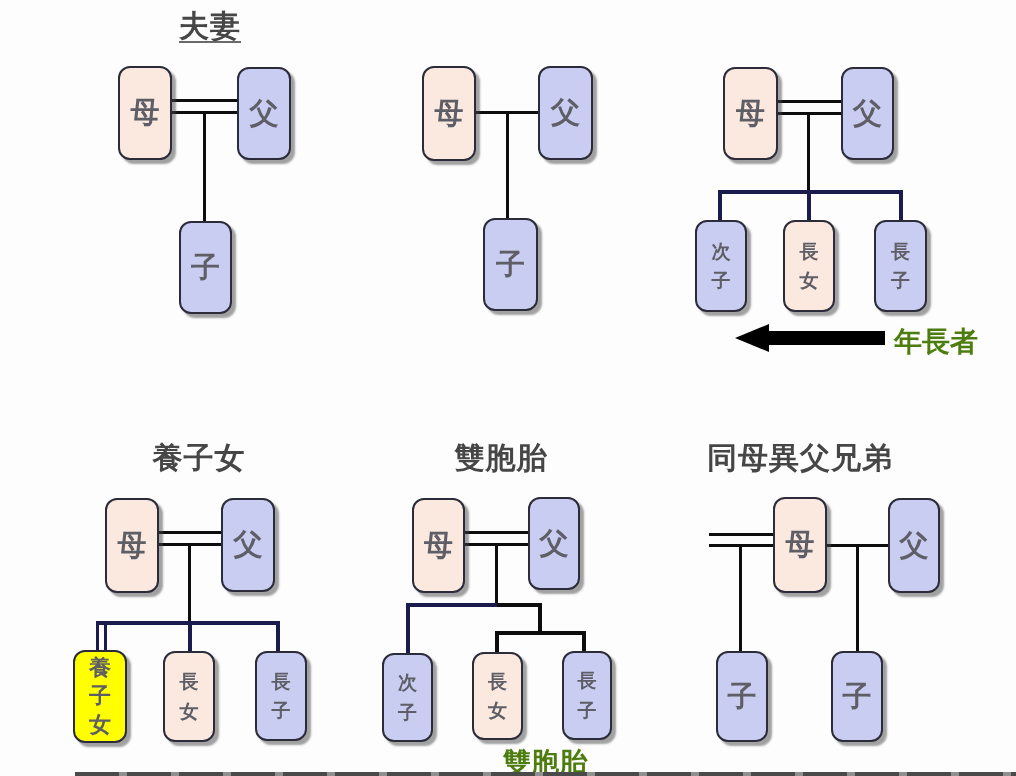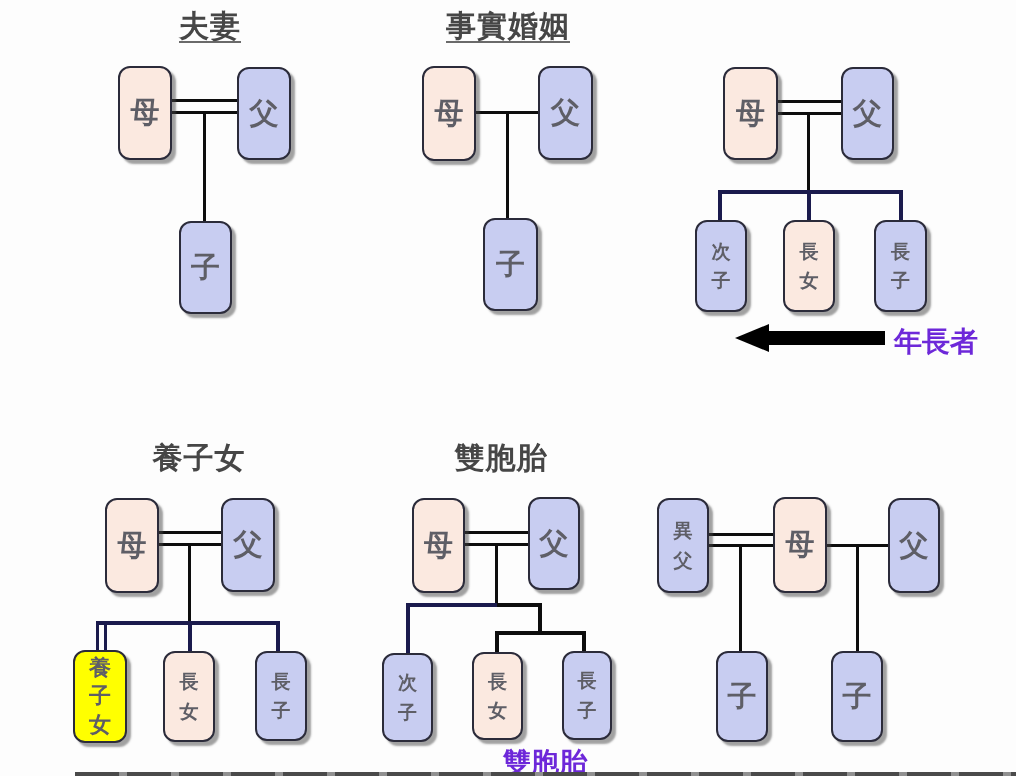--- a/index.html
+++ b/index.html
@@ -34,41 +34,40 @@
   .vline { width:3px; }
   .hline.thick { height:4px; }
   .vline.thick { width:4px; }
   .arrow-body { position:absolute; background:#000; }
   .arrow-head {
     position:absolute; width:0; height:0;
     border-top:14px solid transparent; border-bottom:14px solid transparent;
     border-right:34px solid #000;
   }
   .annot {
-    position:absolute; font-size:28px; font-weight:bold; color:#6d28d9; text-align:center;
+    position:absolute; font-size:28px; font-weight:bold; color:#4d7c0f; text-align:center;
   }
   .bottom-strip {
     position:absolute; left:75px; top:772px; width:941px; height:4px;
     background:repeating-linear-gradient(90deg,#4a4a4a 0 44px,#909090 44px 52px);
   }
 </style>
 </head>
 <body>
 
 <div class="canvas">
 
   <div class="title u" style="left:130px; top:6px; width:160px;">夫妻</div>
   <div class="hline black" style="left:172px; top:99px;  width:65px;"></div>
   <div class="hline black" style="left:172px; top:111px; width:65px;"></div>
   <div class="vline black" style="left:203px; top:111px; height:110px;"></div>
   <div class="box pink c1" style="left:118px; top:66px;  width:54px; height:94px;">母</div>
   <div class="box blue c1" style="left:237px; top:67px;  width:54px; height:93px;">父</div>
   <div class="box blue c1" style="left:179px; top:221px; width:53px; height:93px;">子</div>
 
-  <div class="title u" style="left:398px; top:6px; width:220px;">事實婚姻</div>
   <div class="hline black" style="left:476px; top:111px; width:62px;"></div>
   <div class="vline black" style="left:506px; top:111px; height:107px;"></div>
   <div class="box pink c1" style="left:422px; top:66px;  width:54px; height:95px;">母</div>
   <div class="box blue c1" style="left:538px; top:66px;  width:55px; height:94px;">父</div>
   <div class="box blue c1" style="left:483px; top:218px; width:55px; height:93px;">子</div>
 
   <div class="hline black" style="left:778px; top:100px; width:63px;"></div>
   <div class="hline black" style="left:778px; top:112px; width:63px;"></div>
   <div class="vline black" style="left:807px; top:112px; height:78px;"></div>
   <div class="hline navy thick" style="left:718px; top:190px; width:185px;"></div>
@@ -110,26 +109,26 @@
   <div class="hline black thick" style="left:495px; top:631px; width:91px;"></div>
   <div class="vline black thick" style="left:495px; top:631px; height:21px;"></div>
   <div class="vline black thick" style="left:582px; top:631px; height:20px;"></div>
   <div class="box pink c1" style="left:412px; top:498px; width:53px; height:95px;">母</div>
   <div class="box blue c1" style="left:528px; top:497px; width:52px; height:93px;">父</div>
   <div class="box blue c2" style="left:382px; top:653px; width:51px; height:89px;">次子</div>
   <div class="box pink c2" style="left:472px; top:652px; width:51px; height:88px;">長女</div>
   <div class="box blue c2" style="left:562px; top:651px; width:50px; height:89px;">長子</div>
   <div class="annot" style="left:465px; top:744px; width:160px;">雙胞胎</div>
 
+  <div class="title" style="left:690px; top:438px; width:220px;">同母異父兄弟</div>
   <div class="hline black" style="left:709px; top:533px; width:64px;"></div>
   <div class="hline black" style="left:709px; top:544px; width:64px;"></div>
   <div class="hline black" style="left:827px; top:544px; width:61px;"></div>
   <div class="vline black" style="left:739px; top:544px; height:107px;"></div>
   <div class="vline black" style="left:856px; top:544px; height:107px;"></div>
-  <div class="box blue c2" style="left:657px; top:498px; width:52px; height:95px;">異父</div>
   <div class="box pink c1" style="left:773px; top:497px; width:54px; height:96px;">母</div>
   <div class="box blue c1" style="left:888px; top:498px; width:52px; height:95px;">父</div>
   <div class="box blue c1" style="left:716px; top:651px; width:52px; height:91px;">子</div>
   <div class="box blue c1" style="left:831px; top:651px; width:52px; height:91px;">子</div>
 
   <div class="bottom-strip"></div>
 
 </div>
 
 </body></html>

